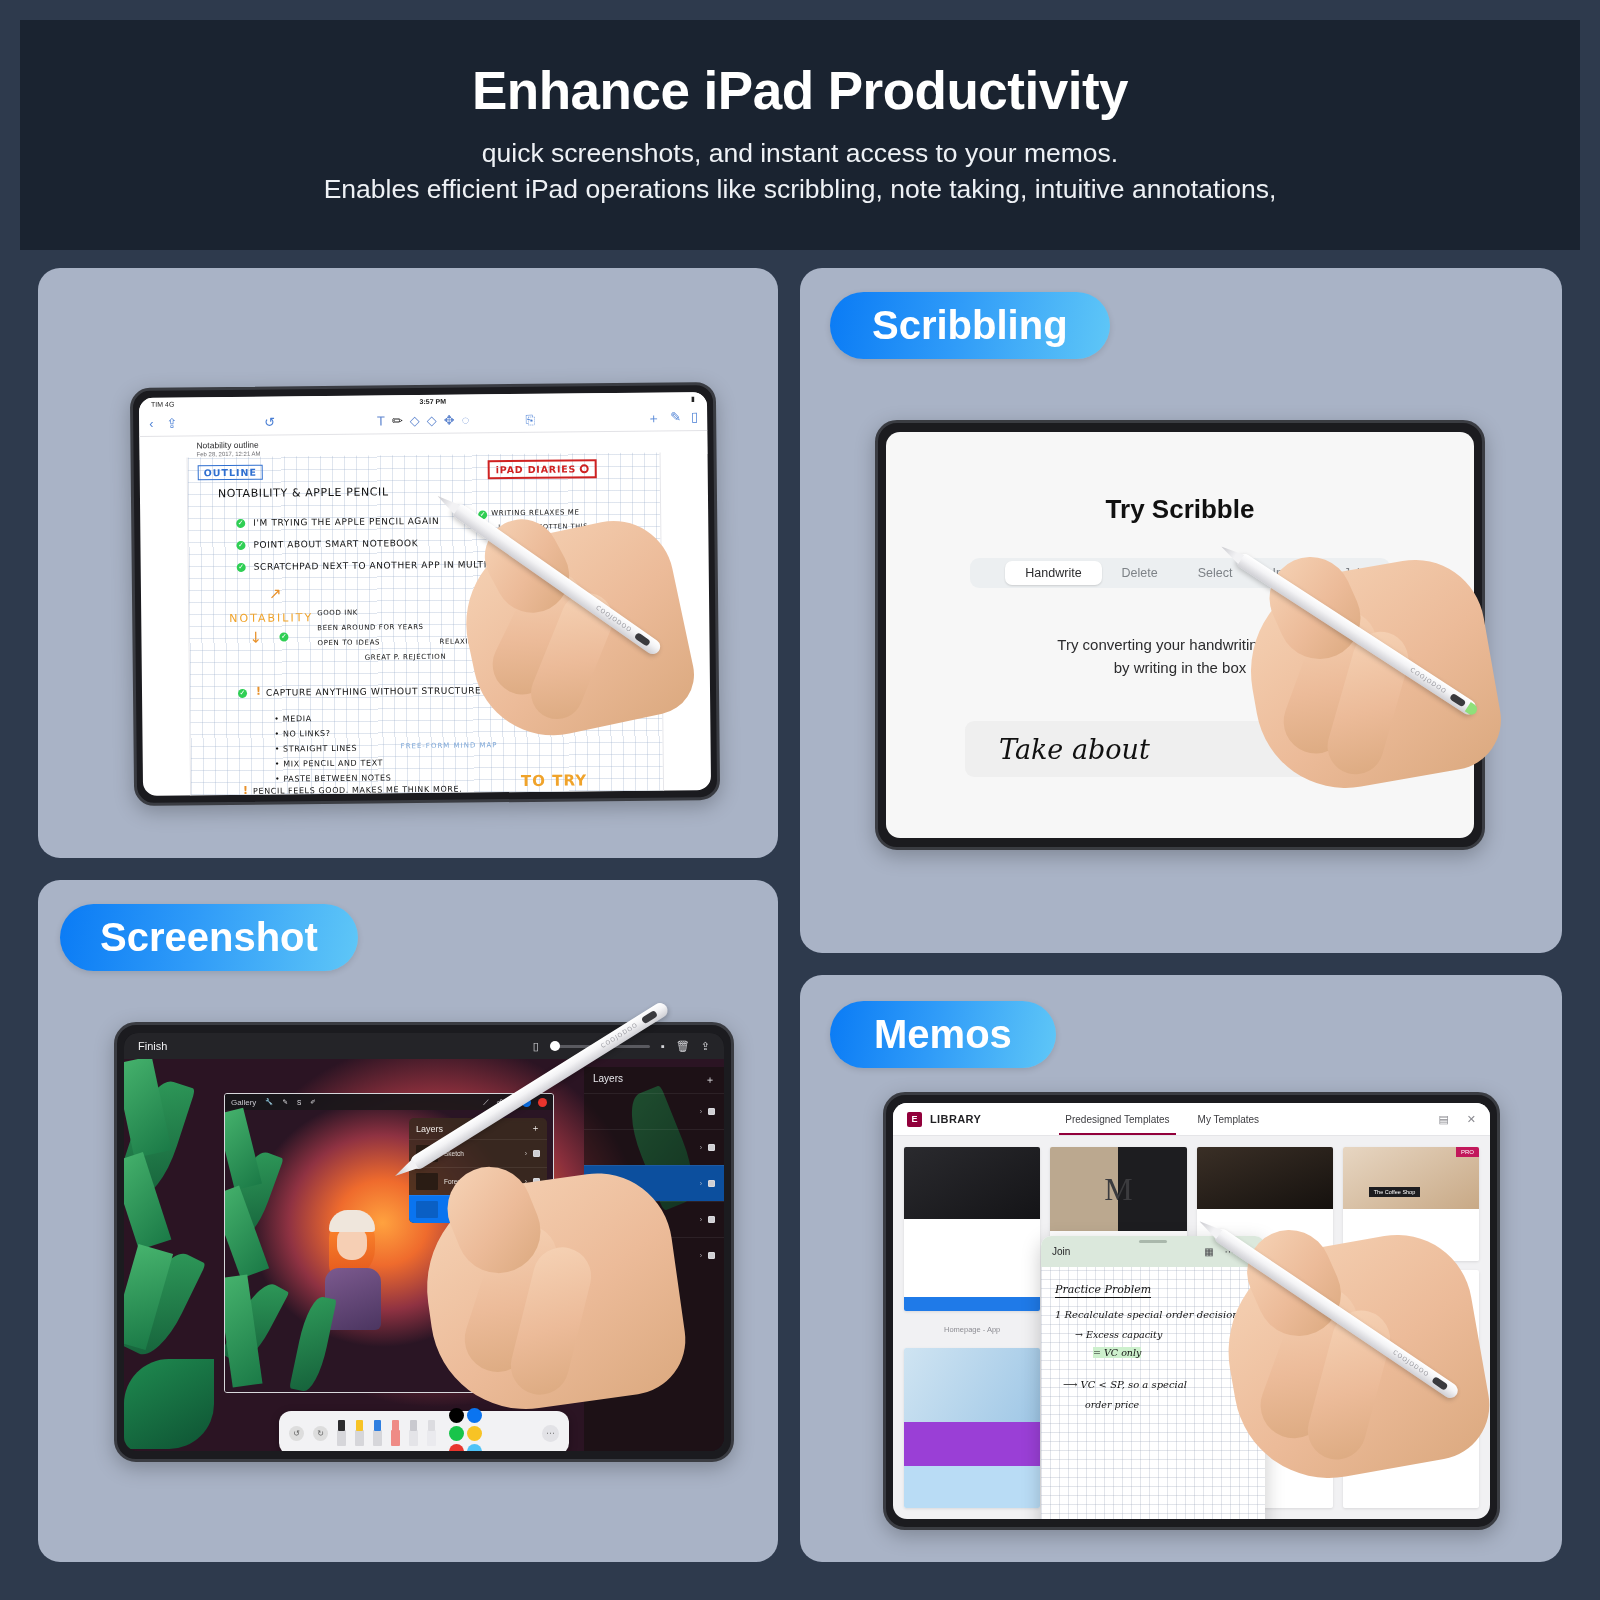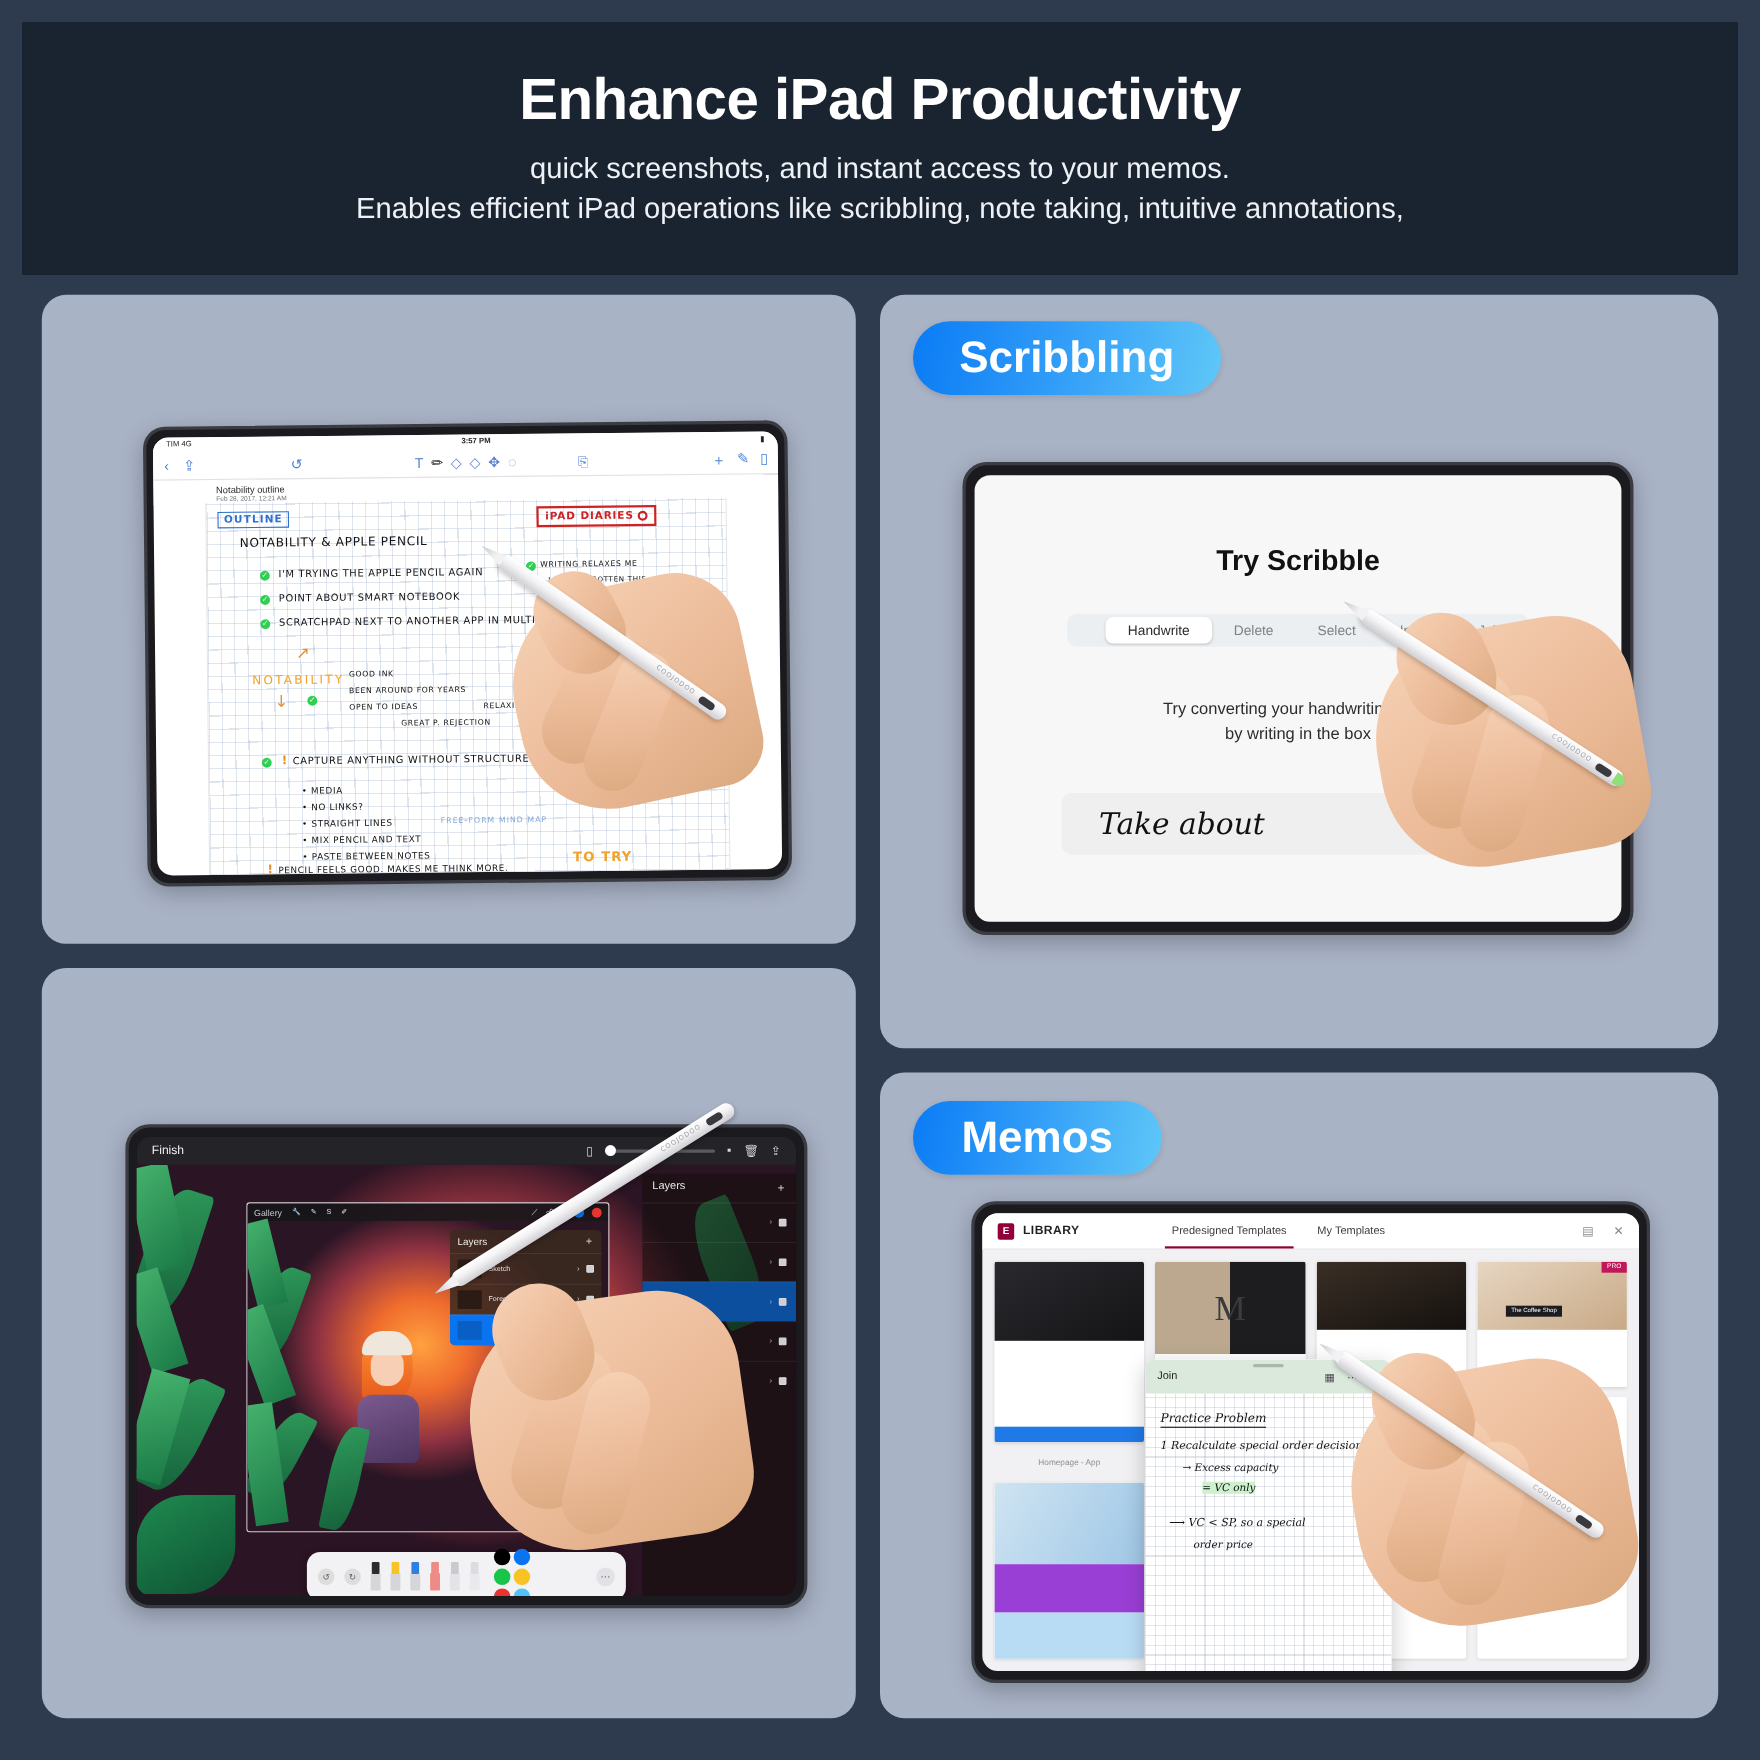--- a/index.html
+++ b/index.html
@@ -363,21 +363,21 @@
         <div class="hw" style="left:84px;top:273px;font-size:8px;">•&nbsp;<span>NO LINKS?</span></div>
         <div class="hw" style="left:84px;top:288px;font-size:8px;">•&nbsp;<span>STRAIGHT LINES</span></div>
         <div class="hw" style="left:84px;top:303px;font-size:8px;">•&nbsp;<span>MIX PENCIL AND TEXT</span></div>
         <div class="hw" style="left:84px;top:318px;font-size:8px;">•&nbsp;<span>PASTE BETWEEN NOTES</span></div>
 
         <div class="hw" style="left:210px;top:287px;font-size:7px;color:#7fa8d8;letter-spacing:1px;">FREE-FORM MIND MAP</div>
 
         <div style="position:absolute;left:52px;top:327px;color:#e8912a;font-weight:bold;font-size:11px;">!</div>
         <div class="hw" style="left:62px;top:330px;font-size:8px;">PENCIL FEELS GOOD. MAKES ME THINK MORE.</div>
 
-        <div class="hw" style="left:330px;top:318px;font-size:12px;color:#f0a32a;letter-spacing:1px;font-weight:bold;">TO TRY</div>
+        <div class="hw" style="left:330px;top:318px;font-size:15px;color:#f0a32a;letter-spacing:1px;font-weight:bold;">TO TRY</div>
 
         <div class="chk" style="left:372px;top:342px;">✓</div>
       </div>
     </div>
   </div>
 
   <div class="hand">
     <div class="palm" style="left:430px;top:262px;width:215px;height:200px;border-radius:90px 60px 40px 80px;transform:rotate(-12deg);"></div>
     <div class="palm" style="left:470px;top:300px;width:60px;height:130px;border-radius:40px;transform:rotate(26deg);"></div>
     <div class="palm" style="left:508px;top:322px;width:52px;height:132px;border-radius:34px;transform:rotate(22deg);"></div>
@@ -421,20 +421,21 @@
   </div>
   <div class="stylus" style="left:438px;top:282px;width:282px;transform:rotate(33deg);transform-origin:left center;">
     <span class="tip"></span>
     <span class="brand">COOJODOO</span>
     <span class="flat"></span>
     <span class="cap"></span>
   </div>
 </div>
 
 <div class="panel" id="panel-shot">
+  <div class="badge" id="badge-shot">Screenshot</div>
 
   <div class="tablet" id="tab-shot">
     <div class="screen" id="scr-shot">
 
       <div class="pc-topbar">
         <span class="pc-finish">Finish</span>
         <div class="pc-tools">
           <span class="pc-ico">▯</span>
           <div class="pc-slider">
               <span class="pc-knob"></span>

